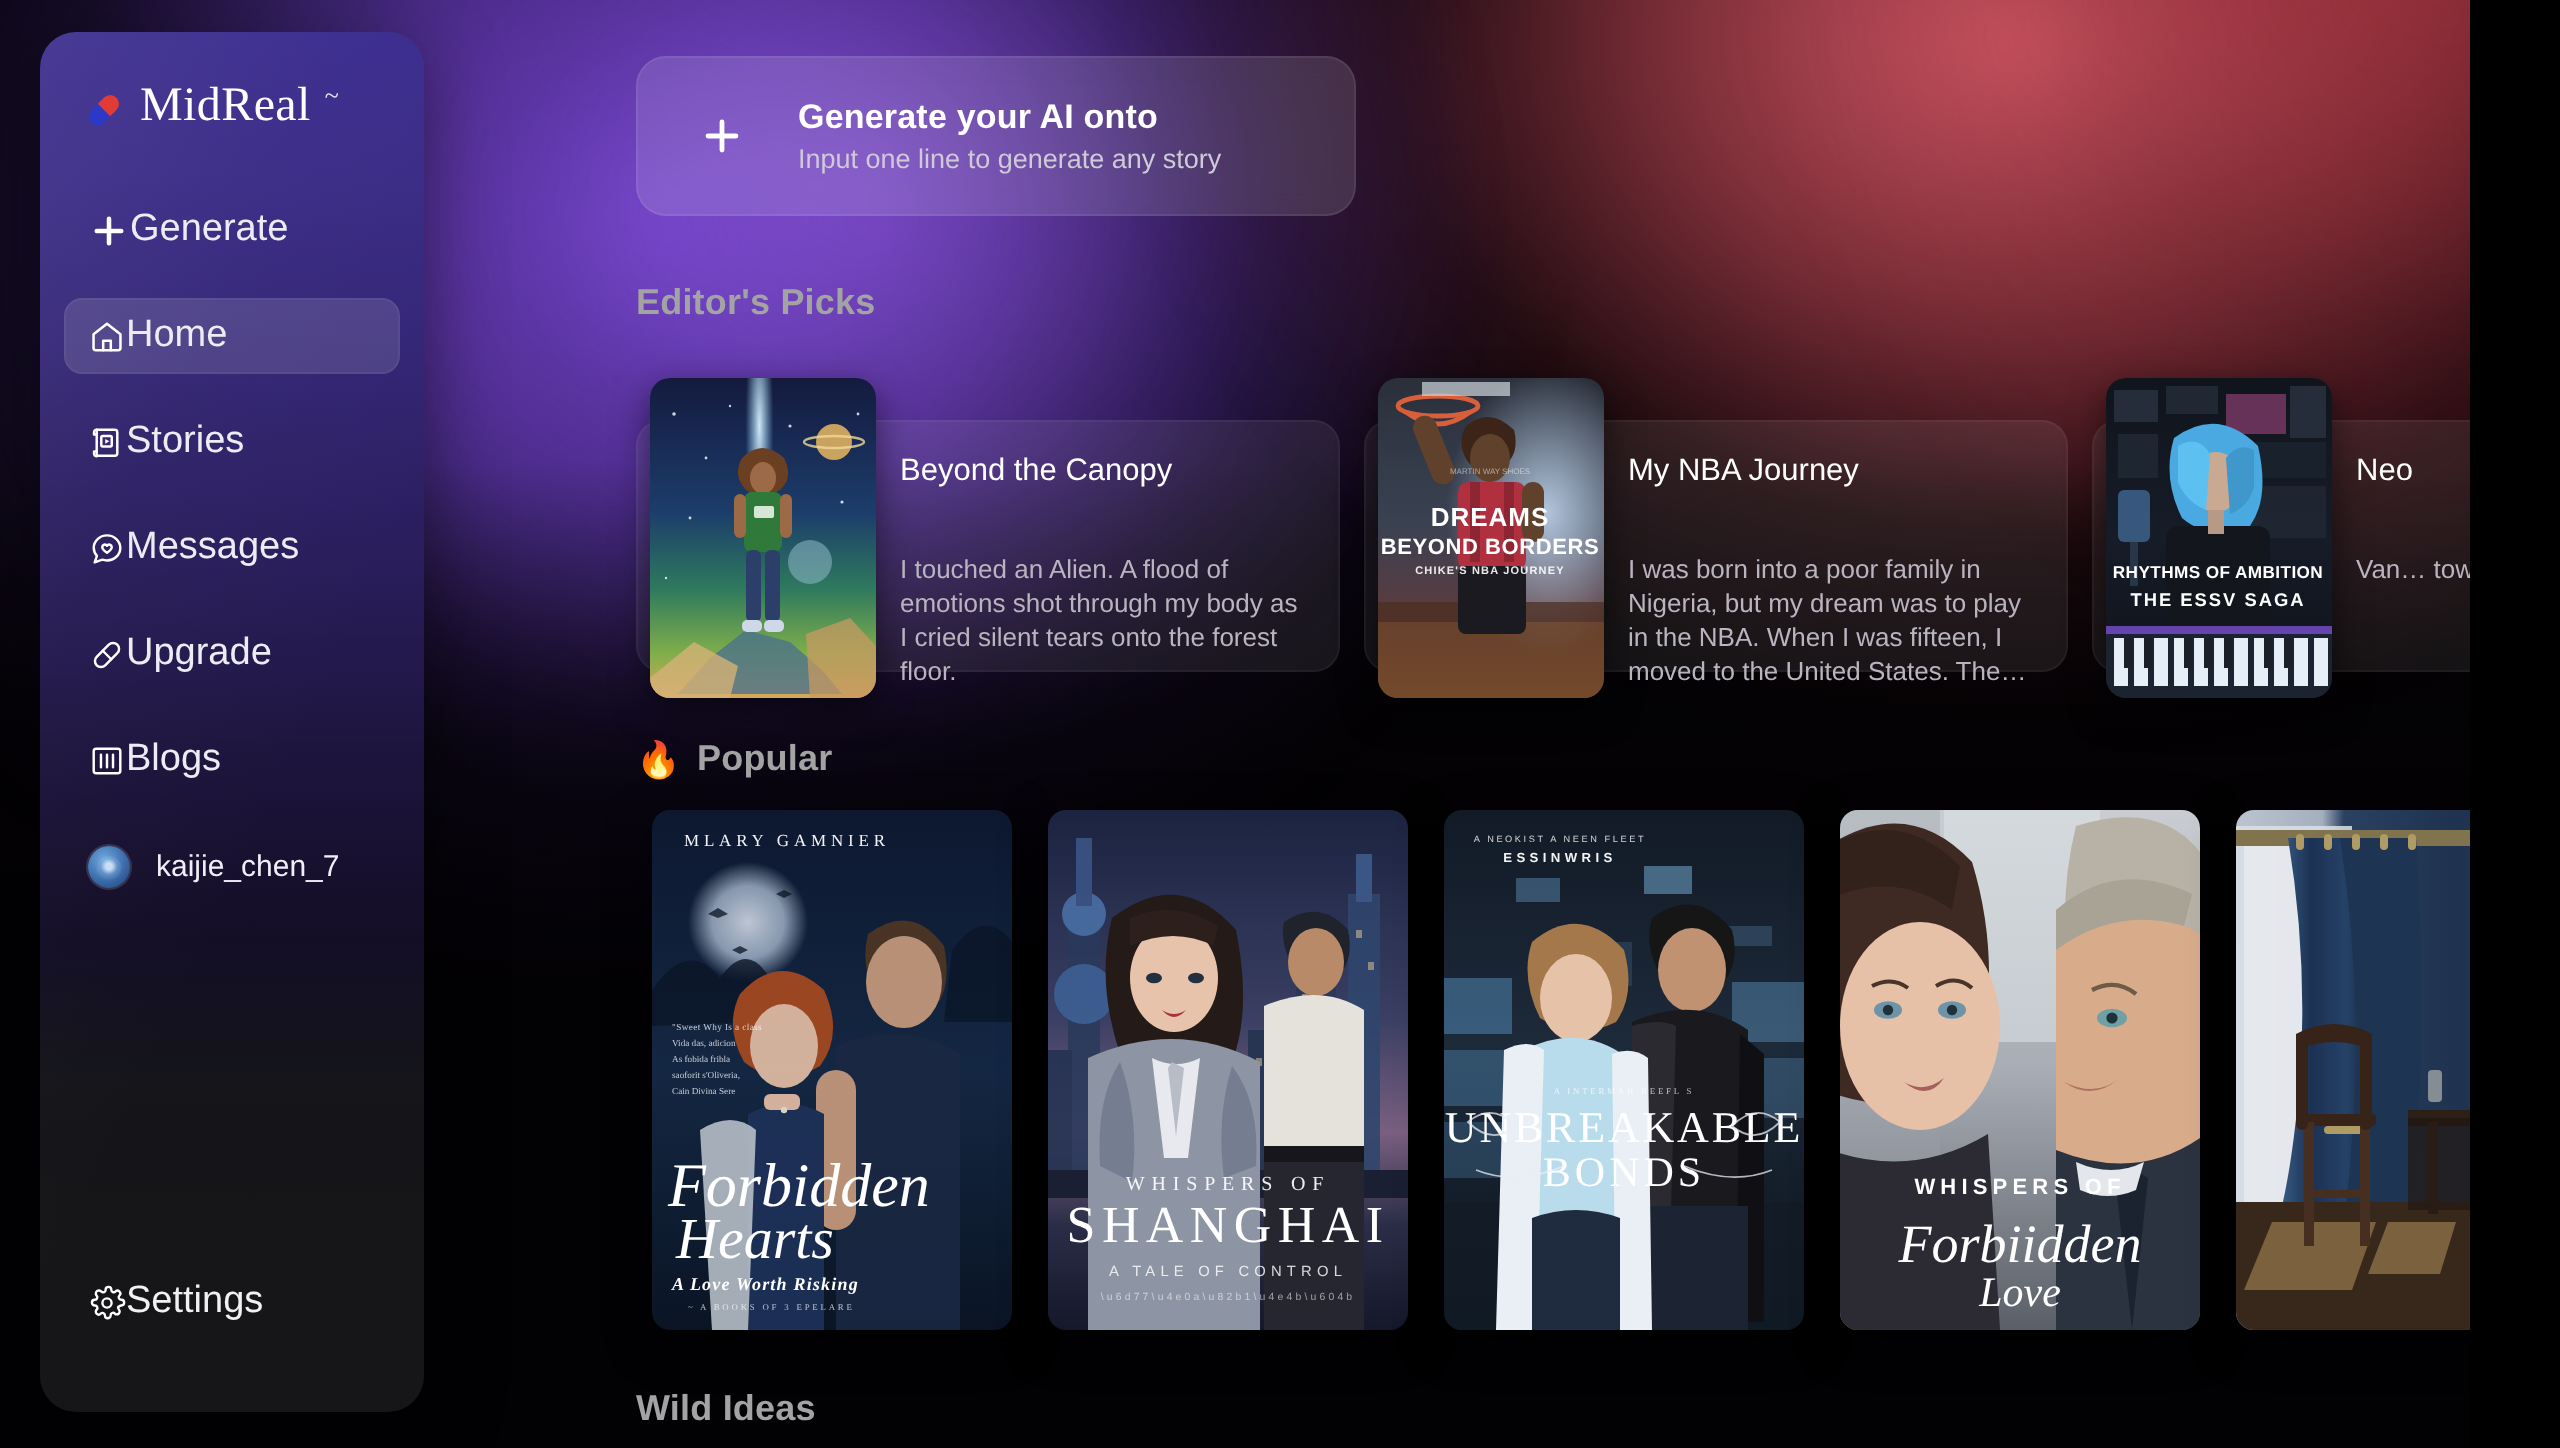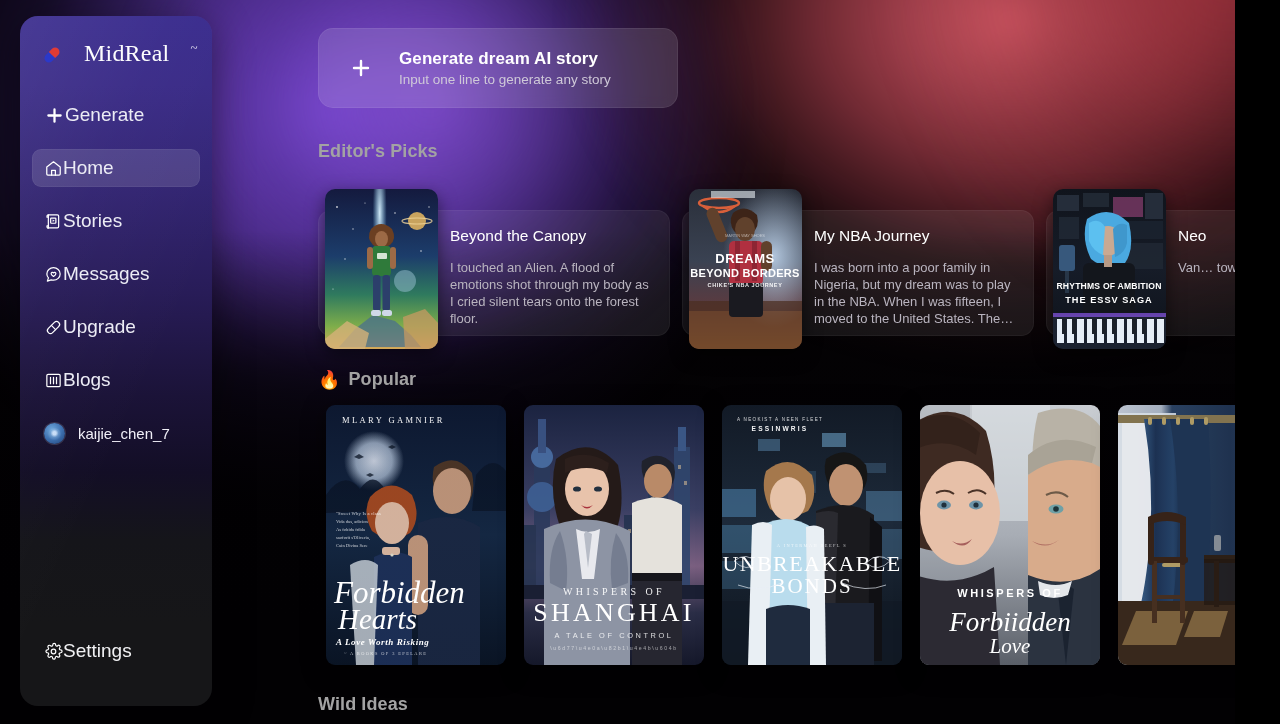--- a/index.html
+++ b/index.html
@@ -76,21 +76,21 @@
     box-shadow: 0 8px 40px rgba(0,0,0,0.45);
   }
   .sidebar-sheen {
     position: absolute; inset: 0;
     background: linear-gradient(115deg, rgba(255,255,255,0.07) 0%, rgba(255,255,255,0.02) 30%, rgba(255,255,255,0) 60%);
     pointer-events: none;
   }
 
   .brand {
     position: relative;
-    display: flex; align-items: center; gap: 20px;
+    display: flex; align-items: center; gap: 6px;
     padding: 19px 0 0 20px;
     height: 58px;
   }
   .brand-mark {
     position: relative;
     width: 24px; height: 24px;
     flex: none;
   }
   .brand-name {
     font-family: "Liberation Serif", serif;
@@ -226,21 +226,21 @@
     border-radius: 10px;
     overflow: hidden;
     box-shadow: 0 6px 18px rgba(0,0,0,0.55);
   }
   .pick-text {
     position: absolute;
     left: 131px; right: 16px; top: 16px;
   }
   .pick-title {
     font-size: 15.5px; color: #ffffff;
-    margin-bottom: 14px;
+    margin-bottom: 31px;
     white-space: nowrap;
     overflow: hidden;
   }
   .pick-desc {
     font-size: 13px; line-height: 17px;
     color: #b9b4bf;
   }
 
   
   .popular-row {
@@ -379,21 +379,21 @@
 
   <div class="main">
 
     <div class="generate-banner">
       <span class="gb-plus">
         <svg viewBox="0 0 24 24" width="24" height="24" fill="none" stroke="#fff" stroke-width="2.4" stroke-linecap="round">
           <path d="M12 5V19M5 12H19"></path>
         </svg>
       </span>
       <span>
-        <div class="gb-title">Generate dream AI story</div>
+        <div class="gb-title">Generate your AI onto</div>
         <div class="gb-sub">Input one line to generate any story</div>
       </span>
     </div>
 
     <div class="section-title" style="left:106px; top:141px;">
       <span>Editor's Picks</span>
     </div>
 
     <div class="picks-row">
 

